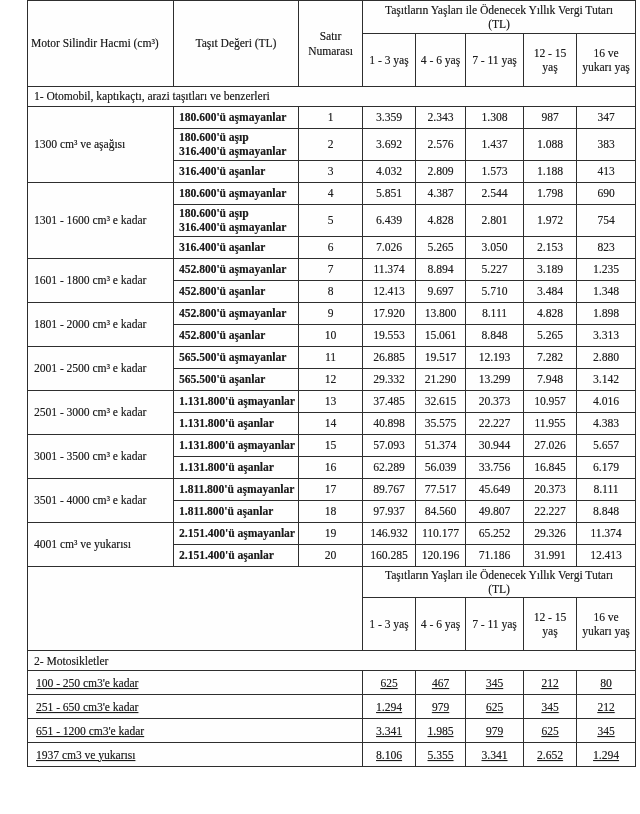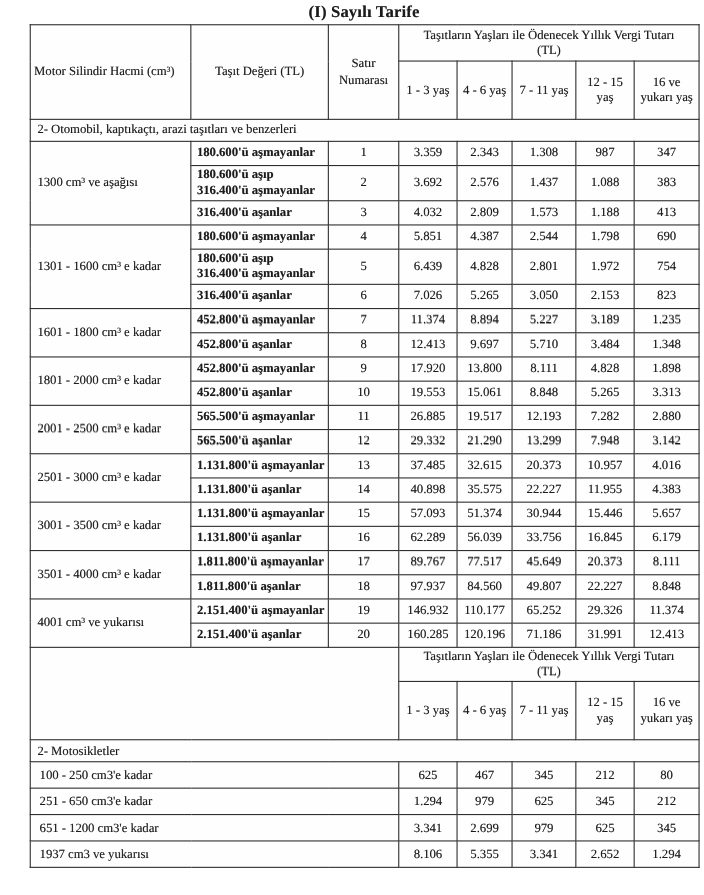--- a/index.html
+++ b/index.html
@@ -43,28 +43,27 @@
   .hdr-engine { white-space: nowrap; font-size: 11px; text-align: left; }
   .hdr-value, .hdr-rowno { text-align: center; }
   .taxgroup { white-space: pre-line; text-align: center; margin-top: 15px; }
   tr.section td { height: 17px; text-align: left; padding-left: 6px; }
   tbody td { height: 19px; }
   td.engine { text-align: left; padding-left: 6px; }
   td.band { text-align: left; padding-left: 5px; font-weight: bold; }
   td.rowno, td.num { text-align: center; }
   tr.mid-top td { height: 26px; }
   td.blank { border-bottom: 1px solid #2e2e2e; }
-  tr.moto td { height: 21px; }
+  tr.moto td { height: 21px; text-decoration: underline; }
   td.mlabel { text-align: left; padding-left: 8px; }
 </style>
 </head>
 <body>
 
 <div class="page">
-  <div class="doc-title">(I) Sayılı Tarife</div>
 
   <table class="tariff">
     <colgroup>
       <col style="width:146px">
         <col style="width:125px">
         <col style="width:64px">
       <col style="width:53px">
         <col style="width:50px">
         <col style="width:58px">
       <col style="width:53px">
@@ -81,21 +80,21 @@
       <tr class="hdr-age" id="age-row">
           <th class="age">1 - 3 yaş</th>
           <th class="age">4 - 6 yaş</th>
           <th class="age">7 - 11 yaş</th>
           <th class="age">12 - 15 yaş</th>
           <th class="age">16 ve yukarı yaş</th>
         </tr>
     </thead>
     <tbody id="tbody-main">
         <tr class="section">
-          <td colspan="8">2- Otomobil, kaptıkaçtı, arazi taşıtları ve benzerleri</td>
+          <td colspan="8">1- Otomobil, kaptıkaçtı, arazi taşıtları ve benzerleri</td>
         </tr>
         <tr>
           <td class="engine" rowspan="3">1300 cm³ ve aşağısı</td>
           <td class="band">180.600'ü aşmayanlar</td>
           <td class="rowno">1</td>
           <td class="num">3.359</td>
           <td class="num">2.343</td>
           <td class="num">1.308</td>
           <td class="num">987</td>
           <td class="num">347</td>
@@ -222,21 +221,21 @@
           <td class="num">11.955</td>
           <td class="num">4.383</td>
         </tr>
         <tr>
           <td class="engine" rowspan="2">3001 - 3500 cm³ e kadar</td>
           <td class="band">1.131.800'ü aşmayanlar</td>
           <td class="rowno">15</td>
           <td class="num">57.093</td>
           <td class="num">51.374</td>
           <td class="num">30.944</td>
-          <td class="num">15.446</td>
+          <td class="num">27.026</td>
           <td class="num">5.657</td>
         </tr>
         <tr>
           <td class="band">1.131.800'ü aşanlar</td>
           <td class="rowno">16</td>
           <td class="num">62.289</td>
           <td class="num">56.039</td>
           <td class="num">33.756</td>
           <td class="num">16.845</td>
           <td class="num">6.179</td>
@@ -306,21 +305,21 @@
           <td class="mlabel" colspan="3">251 - 650 cm3'e kadar</td>
           <td class="num">1.294</td>
           <td class="num">979</td>
           <td class="num">625</td>
           <td class="num">345</td>
           <td class="num">212</td>
         </tr>
         <tr class="moto">
           <td class="mlabel" colspan="3">651 - 1200 cm3'e kadar</td>
           <td class="num">3.341</td>
-          <td class="num">2.699</td>
+          <td class="num">1.985</td>
           <td class="num">979</td>
           <td class="num">625</td>
           <td class="num">345</td>
         </tr>
         <tr class="moto">
           <td class="mlabel" colspan="3">1937 cm3 ve yukarısı</td>
           <td class="num">8.106</td>
           <td class="num">5.355</td>
           <td class="num">3.341</td>
           <td class="num">2.652</td>

